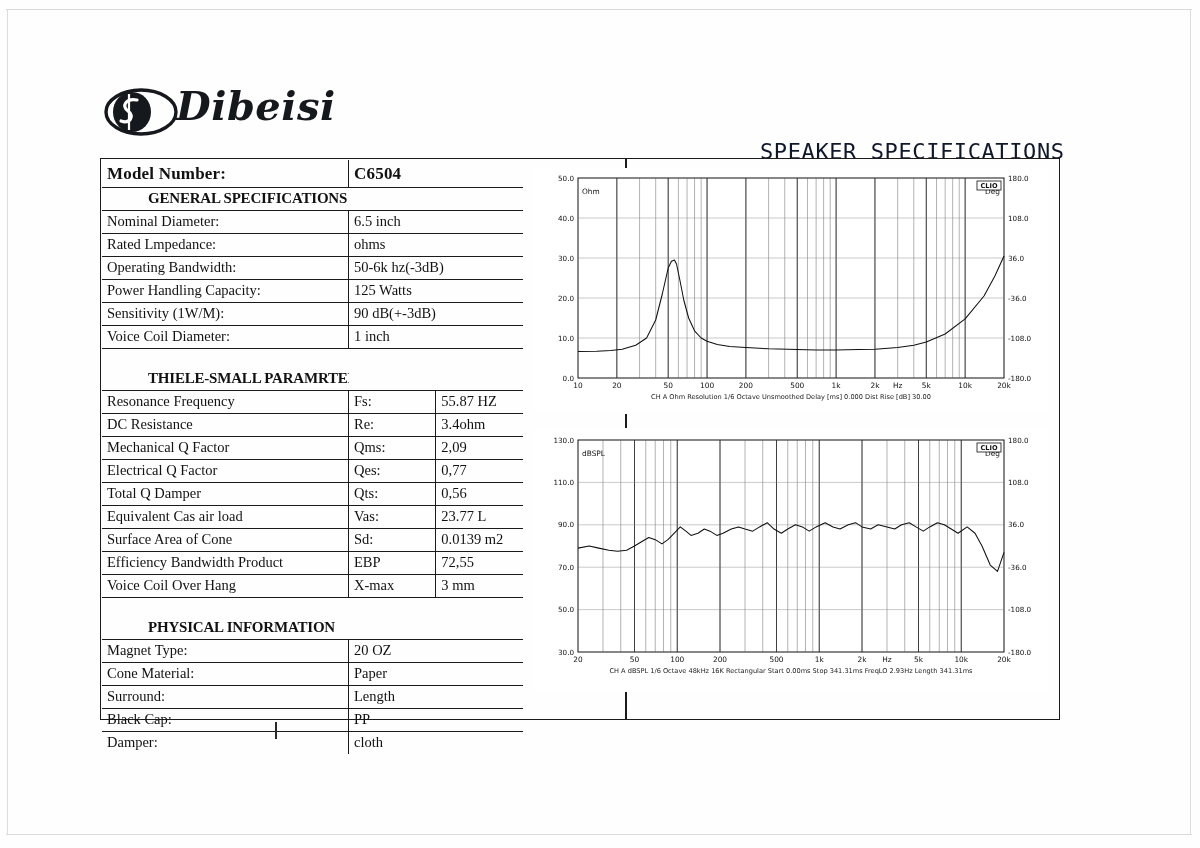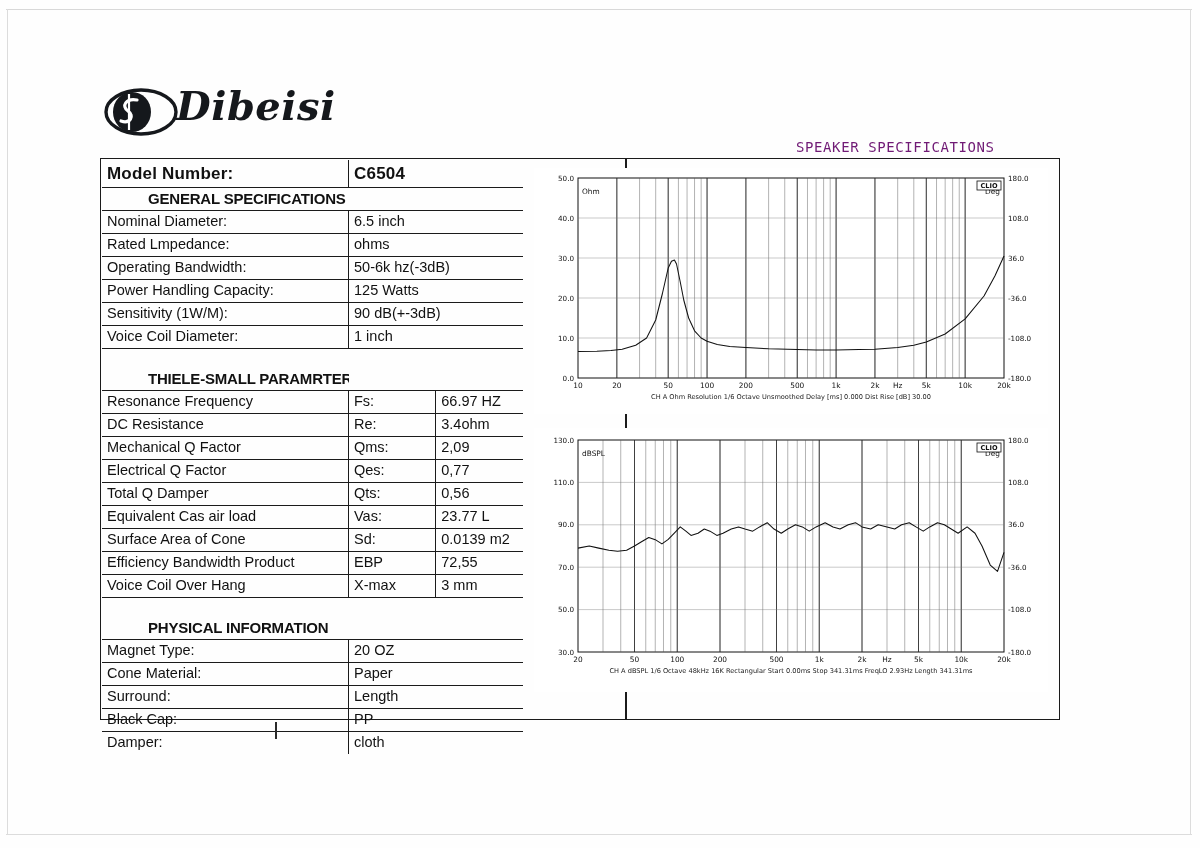--- a/index.html
+++ b/index.html
@@ -72,25 +72,24 @@
     letter-spacing: 0.5px;
     color: #15181c;
   }
 
   
   .spec-title {
     position: absolute;
     left: 760px;
     top: 139px;
     font-family: "DejaVu Sans Mono", monospace;
-    font-size: 14px;
+    font-size: 22px;
     letter-spacing: 0.6px;
-    color: #701a75;
+    color: #0f172a;
     white-space: nowrap;
-    margin-left: 36px;
   }
 
   
   .frame {
     position: absolute;
     left: 100px;
     top: 158px;
     width: 960px;
     height: 562px;
     border: 1.6px solid #1b1b1b;
@@ -109,21 +108,21 @@
   .table-wrap {
     position: absolute;
     left: 102px;
     top: 160px;
     width: 421px;
   }
   table.spec {
     border-collapse: collapse;
     width: 421px;
     table-layout: fixed;
-    font-family: Liberation Sans, sans-serif;
+    font-family: Liberation Serif, serif;
   }
   table.spec td {
     border-bottom: 1.2px solid #1b1b1b;
     padding: 1px 5px 2px 5px;
     font-size: 14.5px;
     line-height: 17px;
     height: 19px;
     vertical-align: middle;
     white-space: nowrap;
     overflow: hidden;
@@ -239,21 +238,21 @@
           <td class="blanked nobottom" colspan="2"></td>
         </tr>
 
         <tr class="section">
           <td class="lbl">THIELE-SMALL PARAMRTERS</td>
           <td class="val nb" colspan="2"></td>
         </tr>
         <tr>
           <td class="lbl">Resonance Frequency</td>
           <td class="key">Fs:</td>
-          <td class="val">66.97 HZ</td>
+          <td class="val">55.87 HZ</td>
         </tr>
         <tr>
           <td class="lbl">DC Resistance</td>
           <td class="key">Re:</td>
           <td class="val">3.4ohm</td>
         </tr>
         <tr>
           <td class="lbl">Mechanical Q Factor</td>
           <td class="key">Qms:</td>
           <td class="val">2,09</td>

